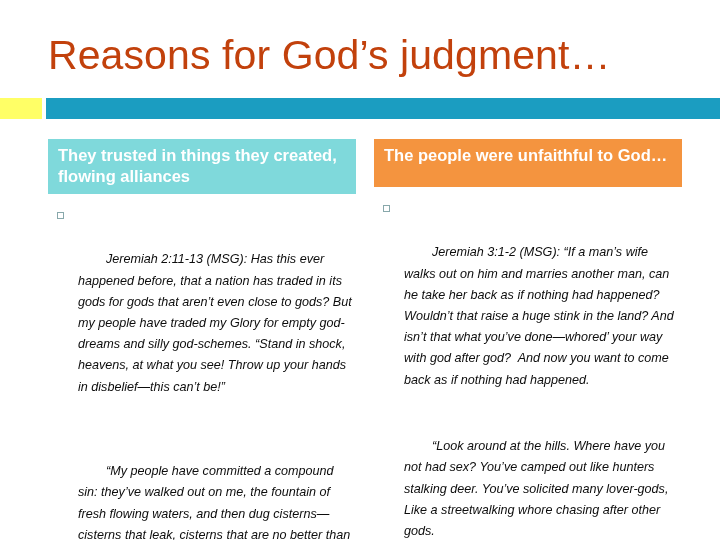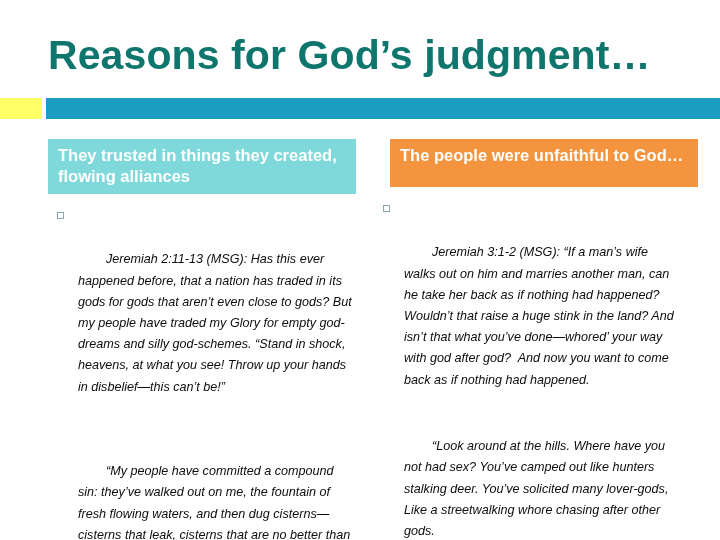--- a/index.html
+++ b/index.html
@@ -24,22 +24,22 @@
   }
 
   
   .slide-title {
     position: absolute;
     left: 48px;
     top: 30px;
     width: 650px;
     font-size: 41px;
     line-height: 50px;
-    font-weight: 700;
-    color: #0f766e;
+    font-weight: 400;
+    color: #c2410c;
     letter-spacing: 0.1px;
     white-space: nowrap;
   }
 
   
   .accent-yellow {
     position: absolute;
     left: 0px;
     top: 98px;
     width: 42px;
@@ -69,21 +69,21 @@
     width: 308px;
     min-height: 48px;
     padding: 6px 10px 7px 10px;
     font-size: 16.5px;
     line-height: 21px;
     font-weight: bold;
     color: #ffffff;
     white-space: pre-wrap;
   }
   .col-header.teal   { background: #7fd9db; }
-  .col-header.orange { background: #f4943f; margin-left: 16px; }
+  .col-header.orange { background: #f4943f; }
 
   .col-body {
     margin-top: 13px;
     width: 308px;
   }
 
   
   .para {
     position: relative;
     font-size: 12.6px;

